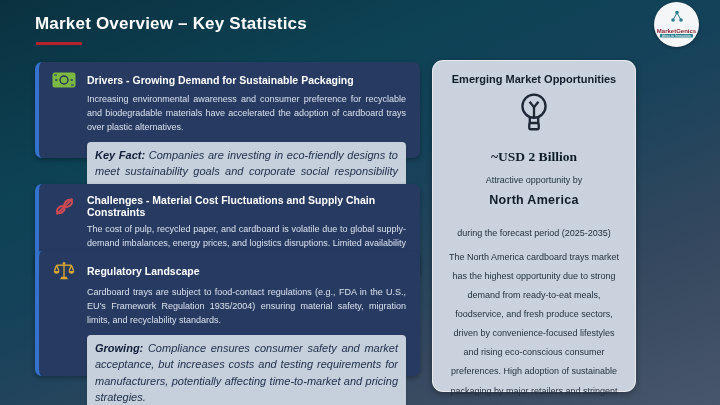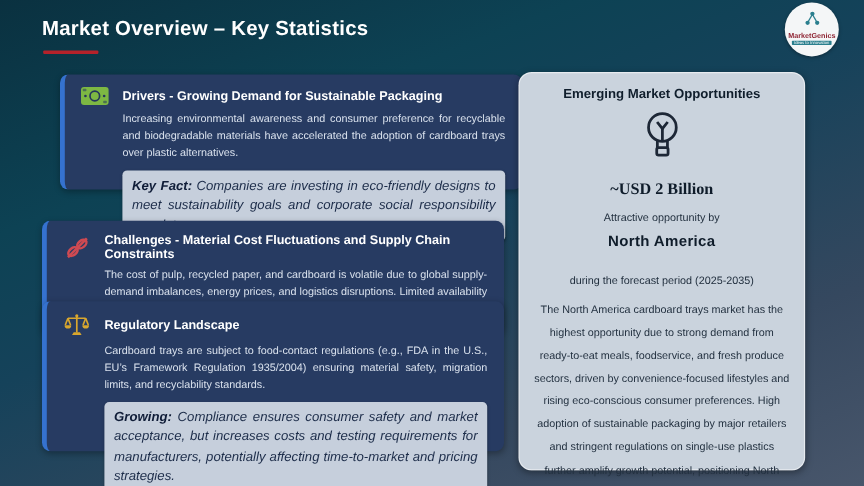--- a/index.html
+++ b/index.html
@@ -29,40 +29,40 @@
     font-size:6px;transform:scale(.58);transform-origin:center top;
     background:#2a7f8e;color:#ffffff;padding:0 3px;border-radius:1px;white-space:nowrap;
   }
   
   .card{
     position:absolute;left:35px;width:385px;
     background:#273b62;border-left:4px solid #3572cf;border-radius:7px;
     box-shadow:0 2px 5px rgba(0,0,0,.30);
     box-sizing:border-box;padding:10px 14px 8px 12px;
   }
-  .card-drivers{top:62px;height:96px;margin-left:15px;}
+  .card-drivers{top:62px;height:96px;}
   .card-challenges{top:184px;height:94px;}
   .card-regulatory{top:251px;height:125px;}
   .card-head{display:flex;align-items:center;gap:10px;}
   .card-icon{width:26px;flex:0 0 26px;display:flex;justify-content:center;}
   .card-title{font-size:10.5px;font-weight:bold;color:#ffffff;margin:0;}
   .card-body{
     margin:5px 0 0 36px;font-size:9px;line-height:1.55;color:#d9e1ed;
     text-align:justify;
   }
   .callout{
     margin:7px 0 0 36px;background:#c6cfdc;color:#1c2c49;border-radius:4px;
     padding:5px 8px;font-size:11px;line-height:1.5;text-align:justify;
     box-shadow:0 1px 2px rgba(0,0,0,.25);
     font-style:italic;
   }
   .callout b{color:#101d38;}
   
   .panel{
-    position:absolute;left:432px;top:60px;width:239px;height:332px;
+    position:absolute;left:432px;top:60px;width:204px;height:332px;
     background:#cad3dd;border-radius:11px;border:1px solid rgba(255,255,255,.55);
     box-sizing:border-box;padding:10px 12px;display:flex;flex-direction:column;align-items:center;
     box-shadow:0 2px 6px rgba(0,0,0,.35);
   }
   .panel-title{font-size:11px;font-weight:bold;color:#101e2c;margin:2px 0 0 0;text-align:center;}
   .bulb-wrap{margin-top:7px;}
   .panel-value{font-size:13.5px;font-weight:bold;color:#0f1c2a;margin-top:11px;font-family:Liberation Serif, serif;}
   .panel-subtitle{font-size:9px;color:#1d2b3a;margin-top:10px;}
   .panel-region{font-size:12.5px;font-weight:bold;color:#0f1c2a;margin-top:8px;letter-spacing:.3px;}
   .panel-period{font-size:9px;color:#1d2b3a;margin-top:21px;}

